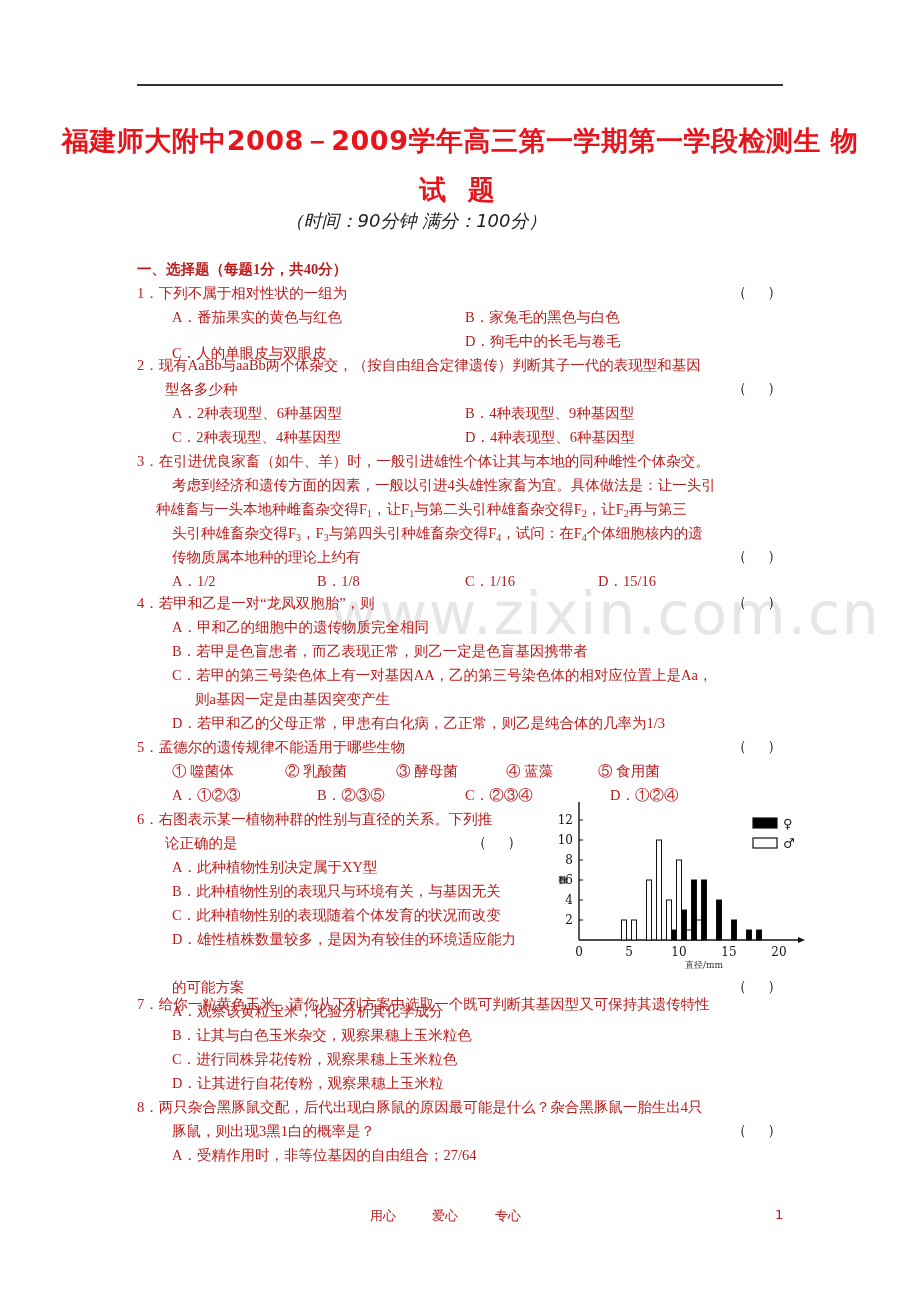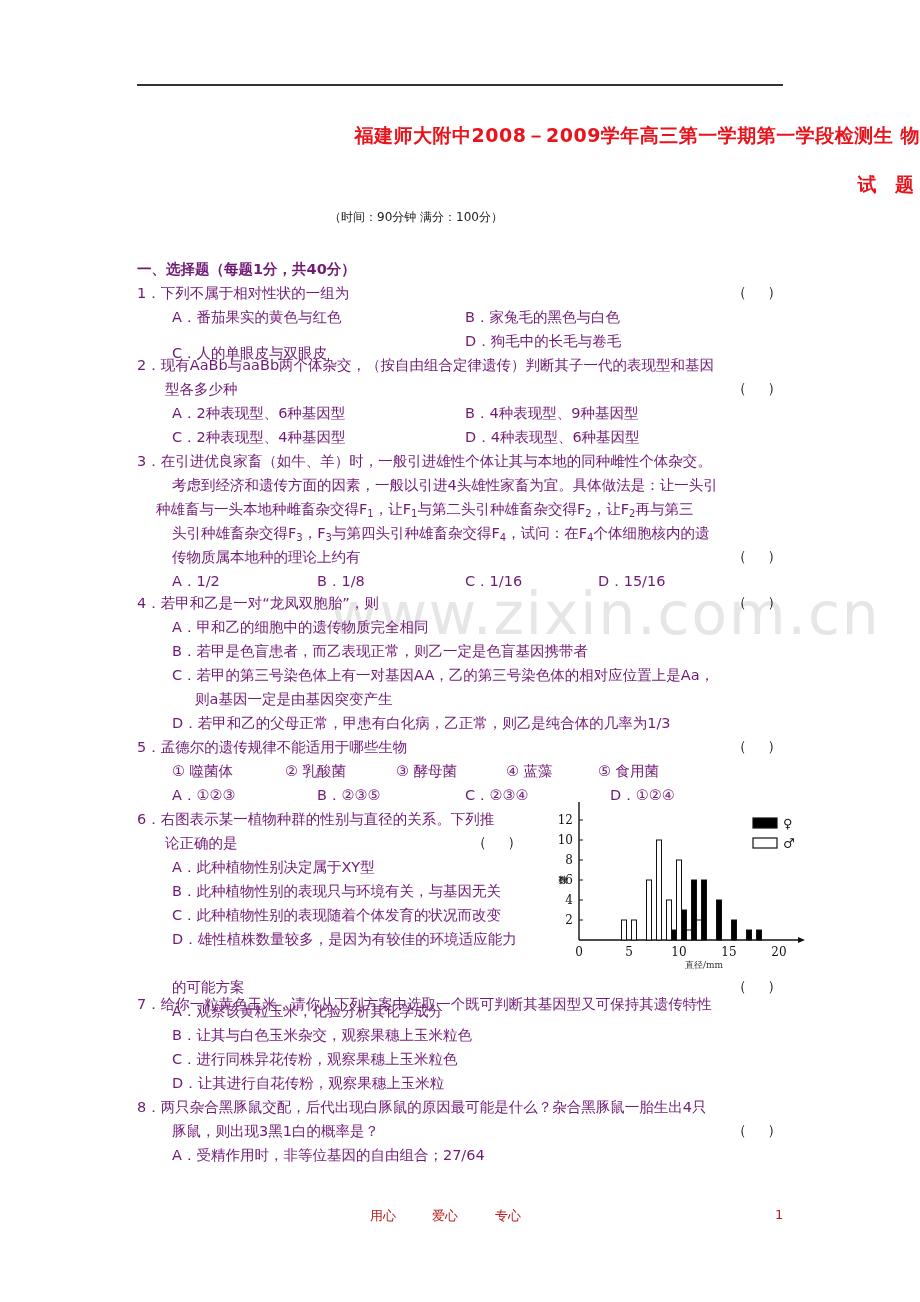--- a/index.html
+++ b/index.html
@@ -1,27 +1,27 @@
 <!DOCTYPE html>
 <html><head>
 <meta charset="utf-8">
 <style>
   html, body { margin:0; padding:0; background:#ffffff; }
   body { width:920px; height:1302px; position:relative; overflow:hidden;
          font-family:"DejaVu Sans", sans-serif; color:#111; }
   .rule { position:absolute; left:137px; top:84px; width:646px; height:0;
           border-top:2px solid #333; }
-  .title { position:absolute; left:0; width:920px; text-align:right;
-           color:#e8141c; font-weight:bold; font-size:19px; letter-spacing:0.5px;
+  .title { position:absolute; left:0; width:920px; text-align:center;
+           color:#e8141c; font-weight:bold; font-size:27px; letter-spacing:0.5px;
            font-family:"DejaVu Sans", sans-serif; }
   .t1 { top:123px; }
   .t2 { top:172px; letter-spacing:6px; }
   .subtitle { position:absolute; top:209px; left:0; width:832px; text-align:center;
-              font-size:12px; color:#222; }
-  .line { position:absolute; font-size:14.5px; white-space:nowrap; line-height:20px; color:#701a75; }
+              font-size:18px; color:#222;font-style:italic; }
+  .line { position:absolute; font-size:14.5px; white-space:nowrap; line-height:20px; color:#b91c1c;font-family:Liberation Serif, serif; }
   .paren { position:absolute; left:732px; font-size:14.5px; width:50px;
            display:flex; justify-content:space-between; }
   .sub { font-size:10px; vertical-align:-3px; }
   .watermark { position:absolute; left:330px; top:580px; font-size:58px;
                color:#e6e6e6; font-family:"DejaVu Sans", sans-serif; letter-spacing:2px; }
   .footer { position:absolute; top:1207px; font-size:13px; color:#b91c1c; }
   svg text { font-family:"DejaVu Serif", serif; }
 </style>
 </head>
 <body>

